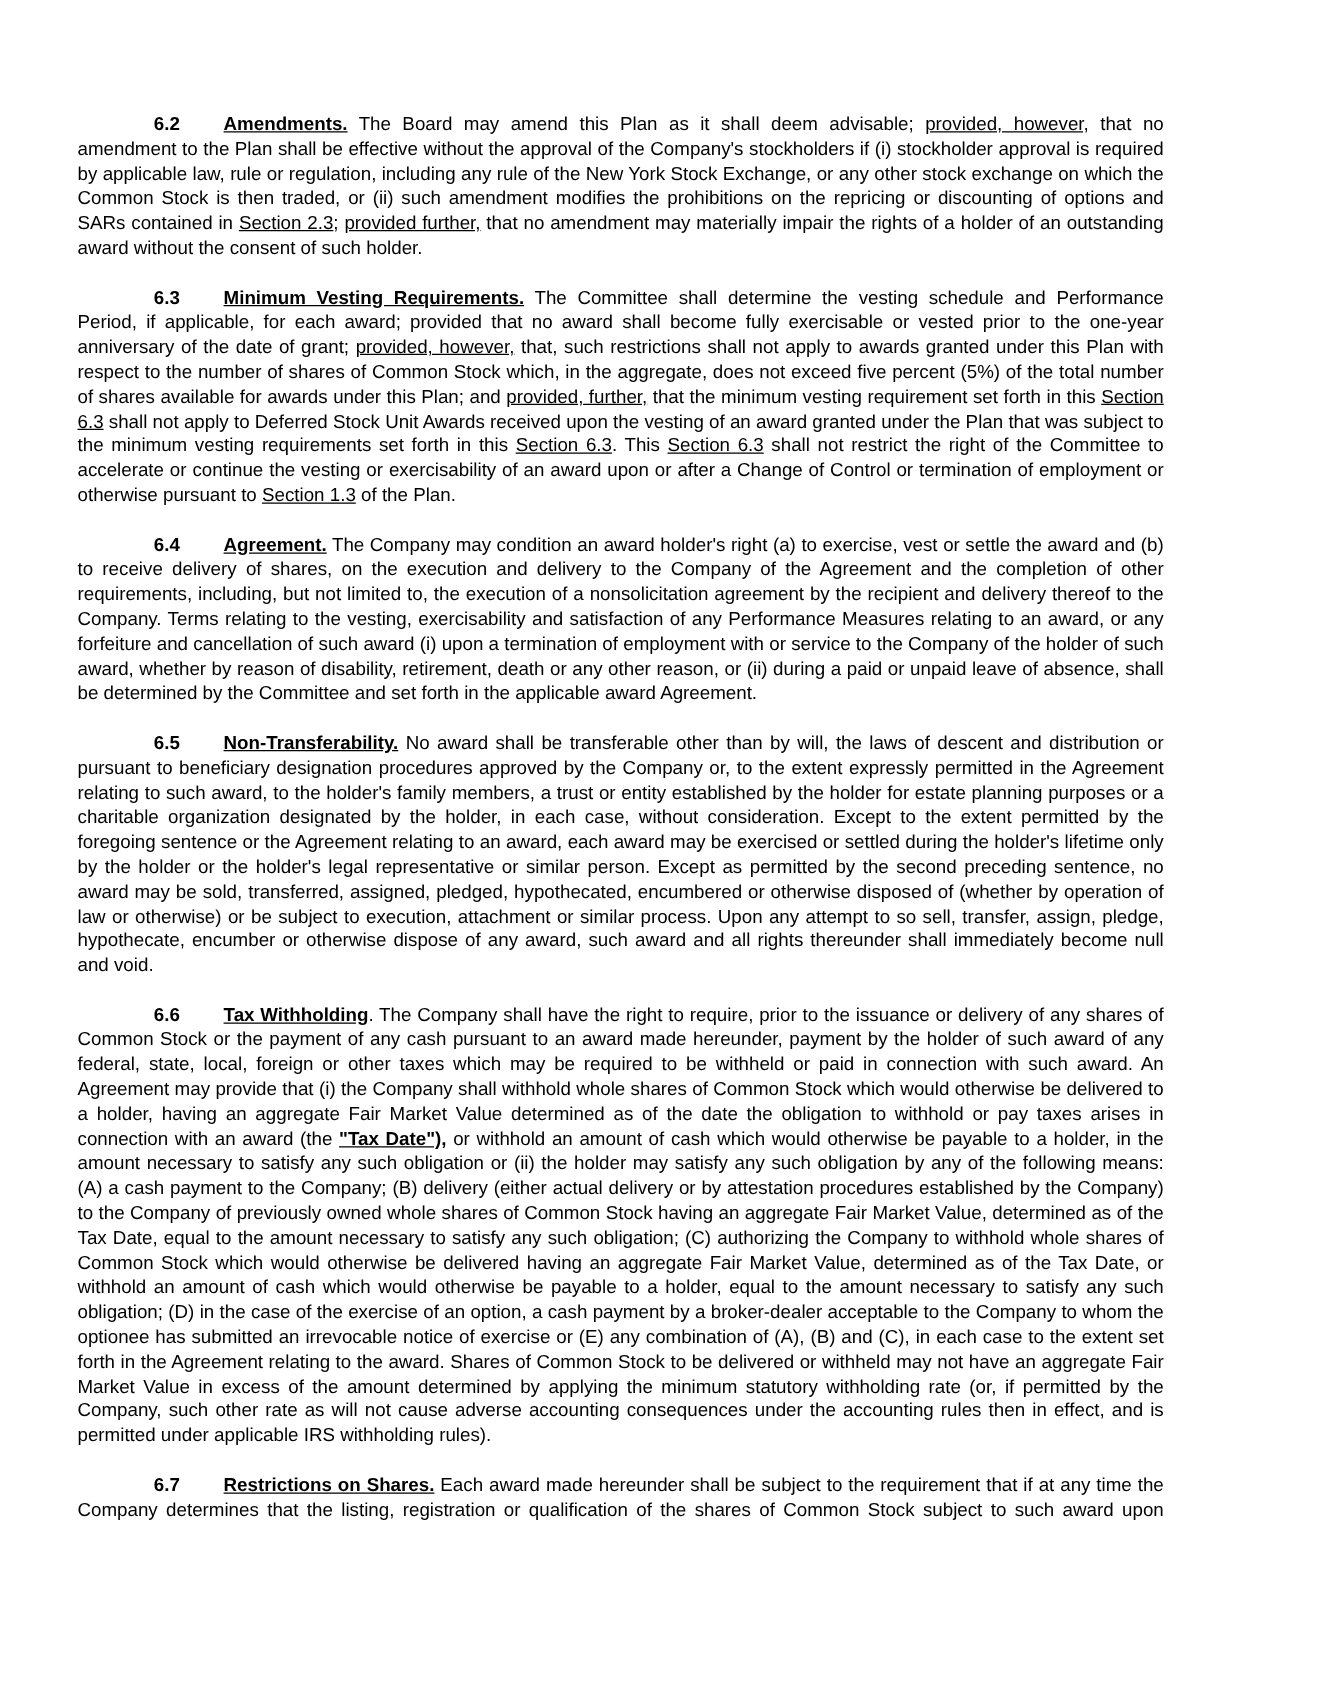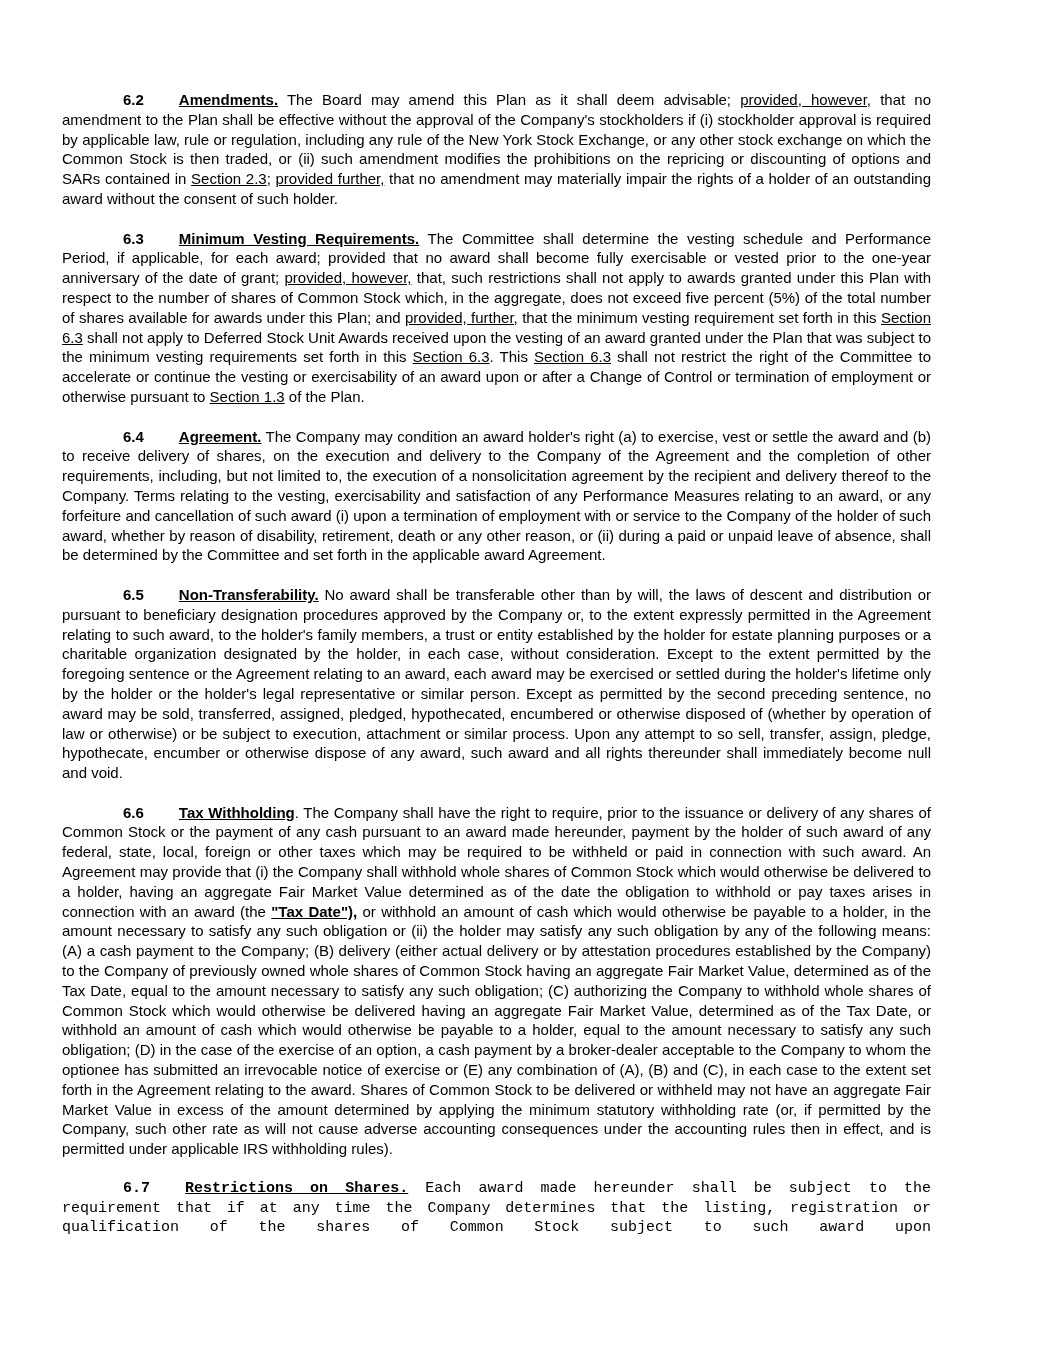--- a/index.html
+++ b/index.html
@@ -20,21 +20,20 @@
     color: #000000;
     overflow: hidden;
   }
   .para {
     margin: 0 0 19.8px 0;
     text-align: justify;
     text-indent: 61px;
   }
   .para.justify-last {
     text-align-last: justify;
-    font-family: Liberation Mono, monospace;
   }
   .num {
     font-weight: bold;
   }
   .tab {
     display: inline-block;
     width: 35px;
   }
   .run.b { font-weight: bold; }
   .run.u { text-decoration: underline; }

